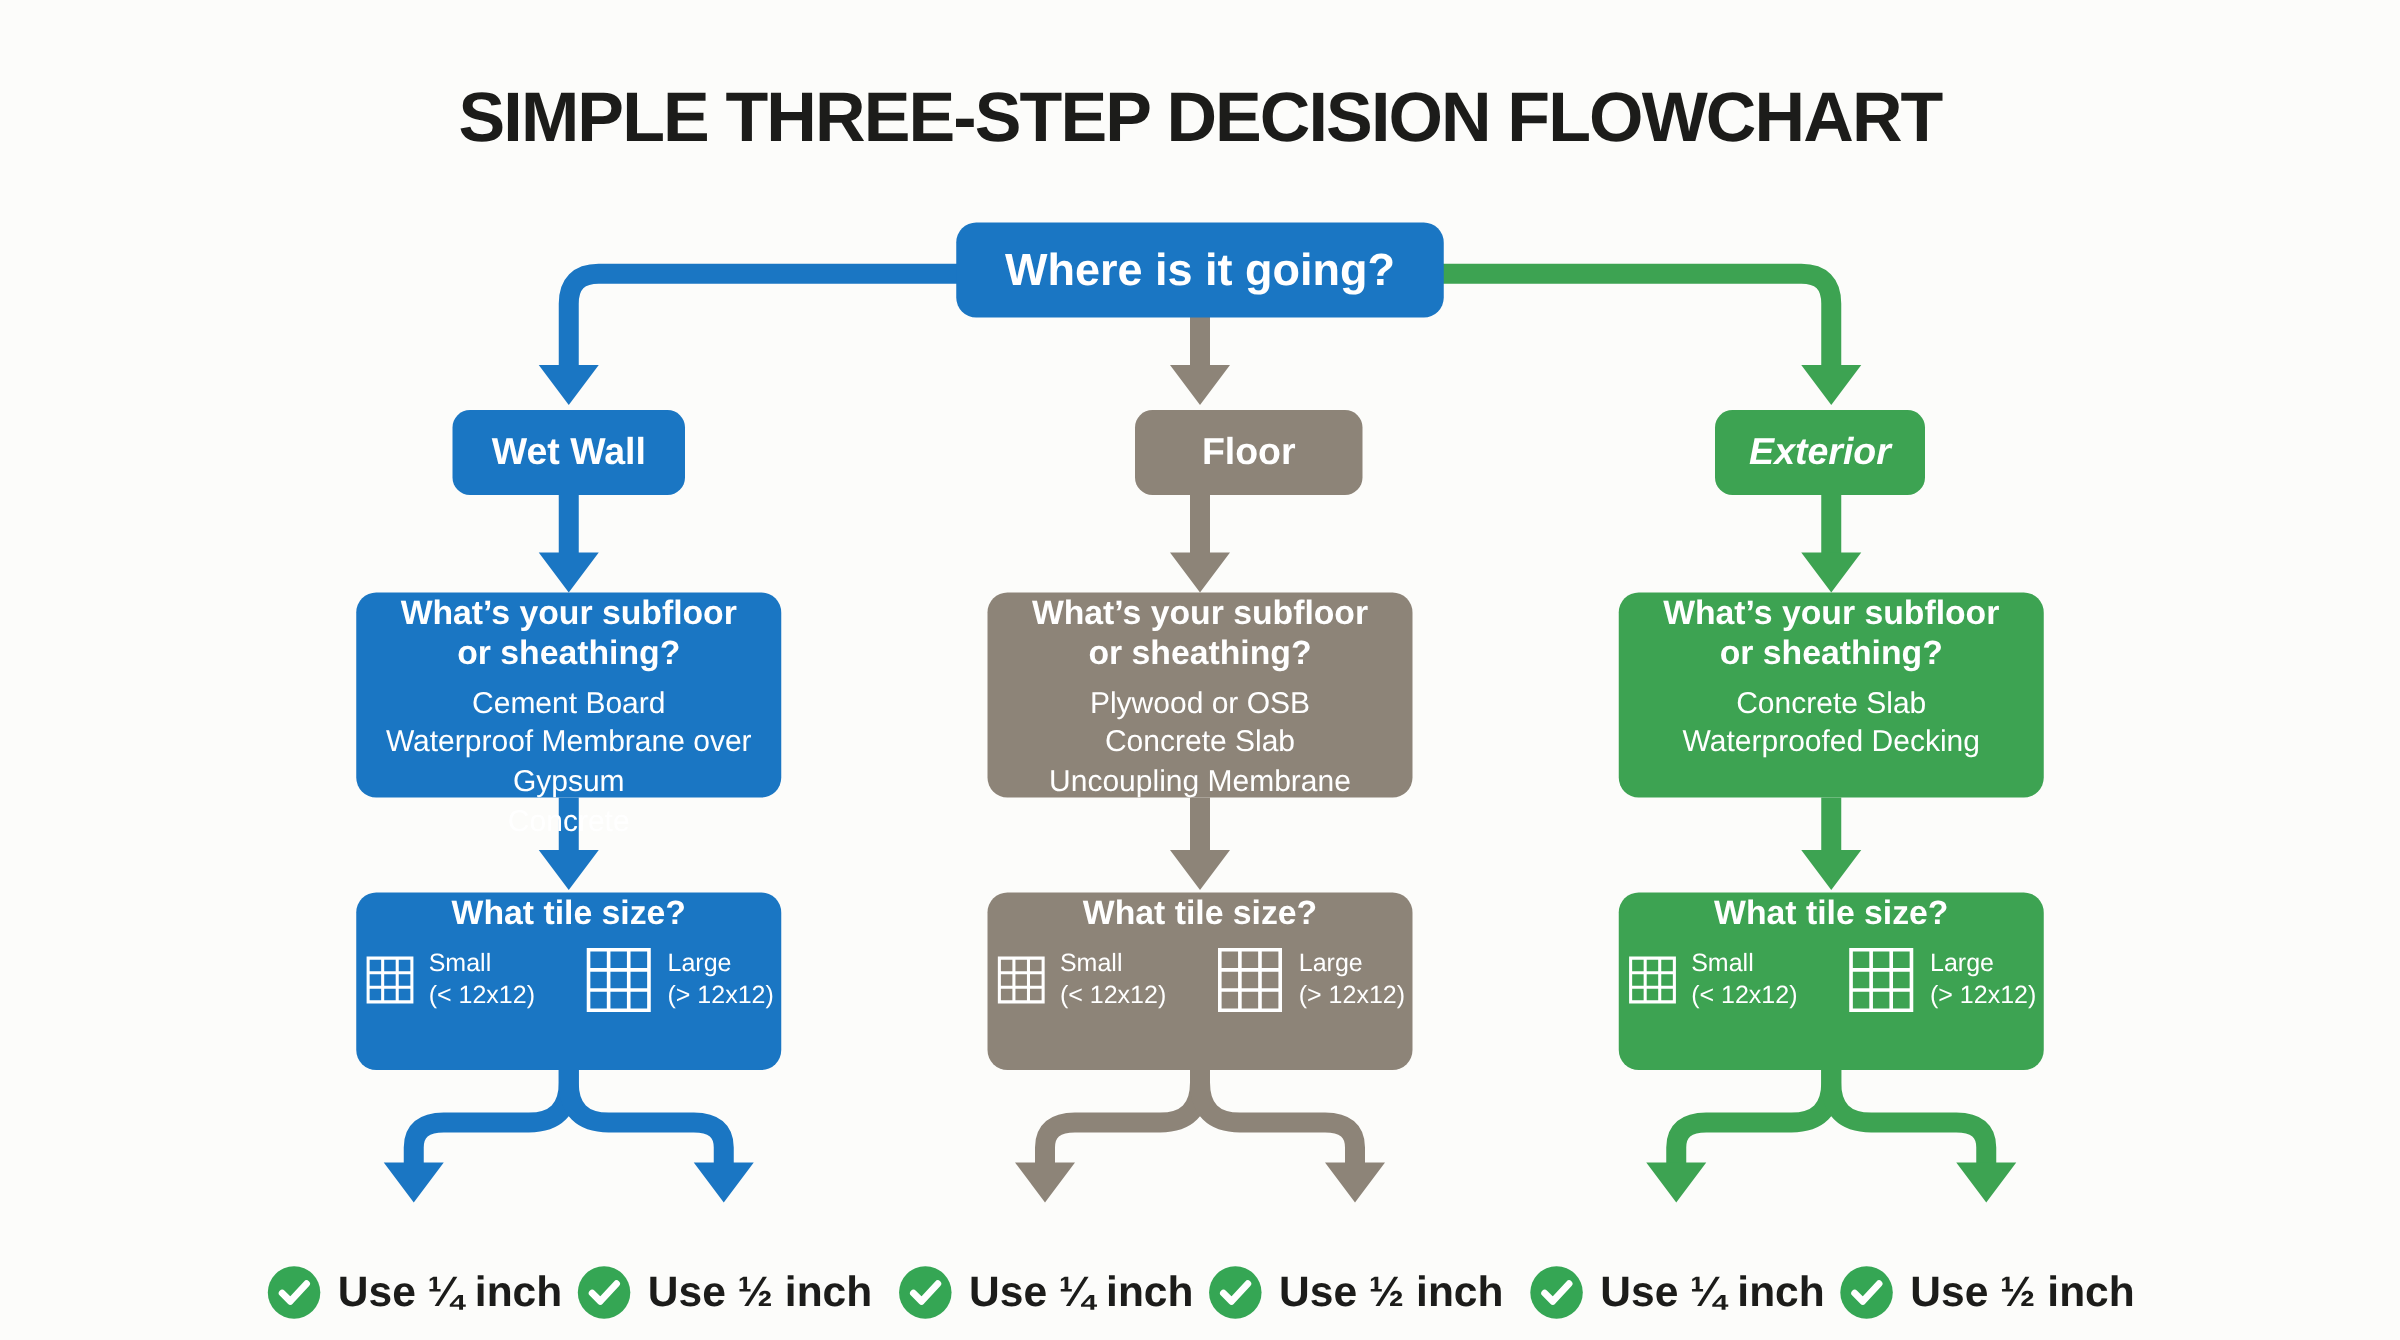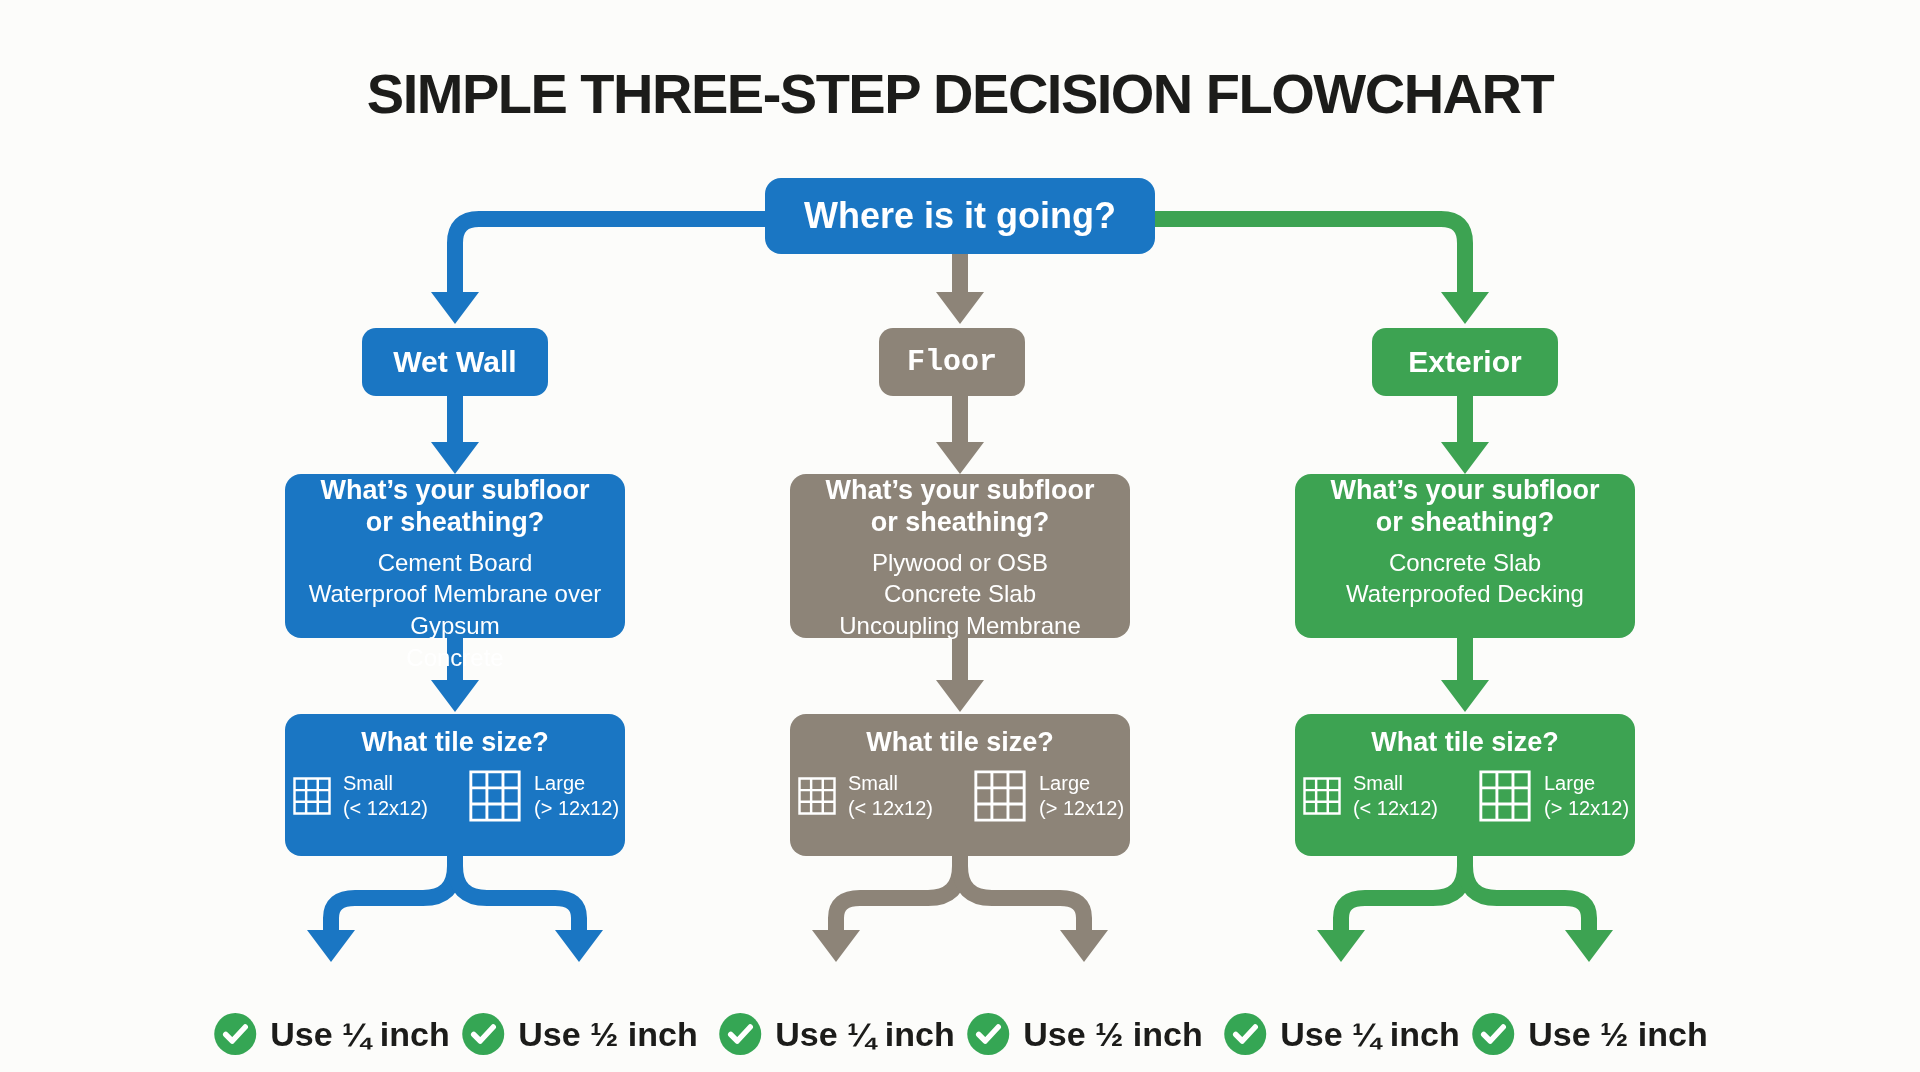--- a/index.html
+++ b/index.html
@@ -27,30 +27,30 @@
   }
   .root-box {
     left:765px; top:178px; width:390px; height:76px;
     justify-content:center; font-size:36px; font-weight:700;
   }
   .branch-box {
     top:328px; height:68px; justify-content:center;
     font-size:30px; font-weight:700; border-radius:14px;
   }
   .branch-0 { left:362px; width:186px; }
-  .branch-1 { left:879px; width:146px;font-family:Liberation Mono, monospace; }
-  .branch-2 { left:1372px; width:186px; }
+  .branch-1 { left:908px; width:182px; }
+  .branch-2 { left:1372px; width:168px;font-style:italic; }
 
   .col-0 { left:285px; } .col-1 { left:790px; } .col-2 { left:1295px; }
 
   .subfloor-box { top:474px; width:340px; height:164px; }
   .q-heading { font-size:27px; font-weight:700; line-height:1.2; white-space:pre-line; }
   .opts { margin-top:8px; font-size:24px; line-height:1.32; }
 
-  .tile-box { top:714px; width:340px; height:142px; padding-top:12px; }
+  .tile-box { top:714px; width:340px; height:142px; }
   .tile-row { display:flex; align-items:center; justify-content:center; gap:38px; margin-top:9px; width:100%; }
   .tile-opt { display:flex; align-items:center; gap:10px; }
   .tile-text { text-align:left; font-size:20px; line-height:1.25; }
 
   .outcome {
     position:absolute; top:963px; transform:translateX(-50%);
     display:flex; align-items:center; gap:12px; white-space:nowrap;
     font-size:34px; font-weight:700; color:var(--text,#1a1a1a);margin-top:48px;
   }
   .outcome svg { display:block; flex:0 0 auto; }

